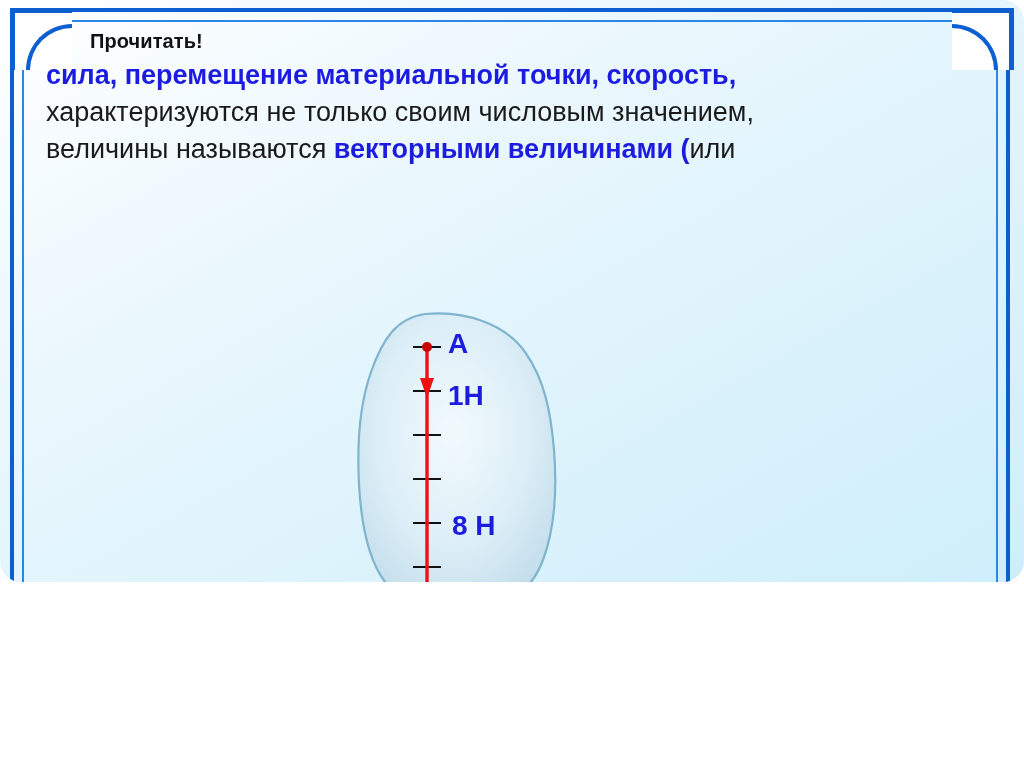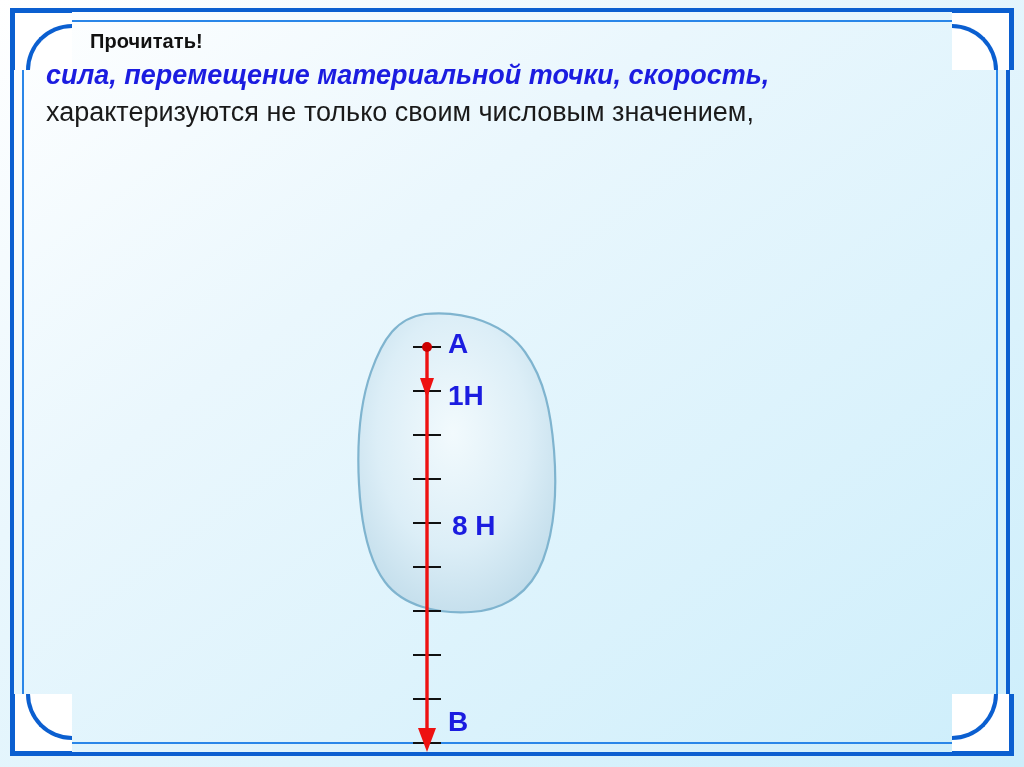--- a/index.html
+++ b/index.html
@@ -9,23 +9,24 @@
     height: 767px;
     overflow: hidden;
   }
   body {
     font-family: "Liberation Sans", sans-serif;
     background: #ffffff;
   }
   #slide {
     position: relative;
     width: 1024px;
-    height: 767px;
+    height: 582px;
     background: linear-gradient(to bottom right, #ffffff 0%, #eaf7fd 35%, #cdeefb 100%);
     overflow: hidden;
+    border-radius: 21px;
   }
 
   
   .frame-outer {
     position: absolute;
     left: 10px; top: 8px;
     width: 1000px; height: 748px;
     border: 4px solid #0b5fd0;
     box-sizing: border-box;
     border-radius: 2px;
@@ -111,21 +112,20 @@
   }
   .body-text p { margin: 0 0 2px 0; }
   .indent { display: inline-block; width: 34px; }
   .blue-bold {
     color: #1b1ce0;
     font-weight: bold;
   }
   .blue-bold-italic {
     color: #1b1ce0;
     font-weight: bold;
-    font-style: italic;
     text-align: right;
   }
 
   
   #figure {
     position: absolute;
     left: 330px;
     top: 300px;
     width: 260px;
     height: 460px;
@@ -170,20 +170,23 @@
   <div class="arc br"></div>
 
   <div class="read-label">Прочитать!</div>
 
   <div class="body-text">
     <p>
       <span class="blue-bold-italic">сила, перемещение материальной точки, скорость,</span>
     </p>
     <p>
       <span>характеризуются не  только своим числовым значением,</span>
+    </p>
+    <p>
+      <span>величины называются  </span><span class="blue-bold">векторными величинами (</span><span>или</span>
     </p>
   </div>
 
   <div id="figure">
 
     <svg class="blob" viewBox="0 0 205 305">
       <defs>
         <radialGradient id="blobGrad" cx="48%" cy="40%" r="70%">
           <stop offset="0%" stop-color="#f2fafd"></stop>
           <stop offset="55%" stop-color="#dceef7"></stop>

